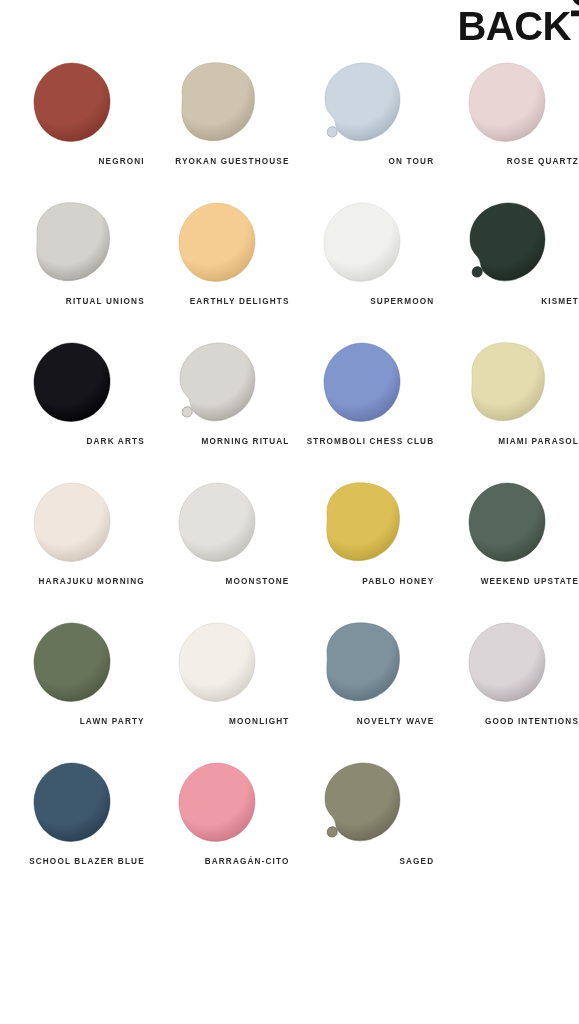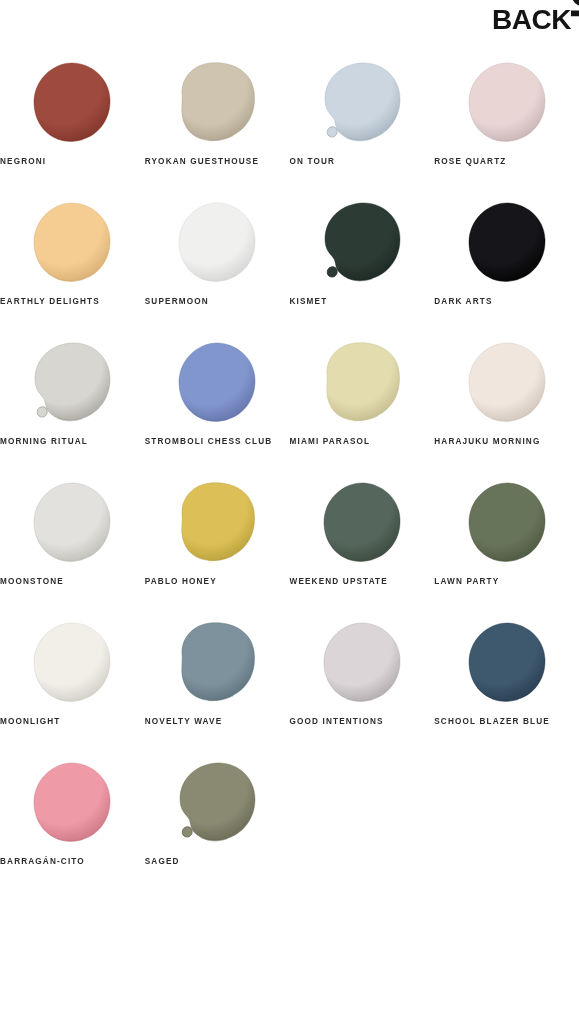--- a/index.html
+++ b/index.html
@@ -18,21 +18,21 @@
   
   .logo {
     position:absolute;
     top:4px; right:6px;
     width:130px; height:150px;
     z-index:5;
   }
   .logo-back {
     position:absolute;
     top:2px; right:2px;
-    font-size:28px;
+    font-size:40px;
     font-weight:700;
     letter-spacing:-0.5px;
     line-height:1;
     color:#141414;
     font-family:"Liberation Sans", sans-serif;
   }
   .logo-drop {
     position:absolute;
     top:30px; right:-32px;
     font-size:40px;
@@ -52,21 +52,21 @@
     top:48px; left:0;
     width:579px;
     display:grid;
     grid-template-columns:repeat(4, 1fr);
     row-gap:0px;
   }
   .cell {
     height:140px;
     display:flex;
     flex-direction:column;
-    align-items:flex-start;
+    align-items:flex-end;
   }
   .swatch-wrap {
     height:108px;
     display:flex;
     align-items:center;
     justify-content:center;
     width:100%;
     position:relative;
   }
   .swatch {
@@ -169,20 +169,38 @@
             </svg>
           </div>
         </div>
         <div class="label">ROSE QUARTZ</div>
       </div>
       <div class="cell">
         <div class="swatch-wrap">
           <div class="swatch">
             <svg viewBox="0 0 80 82" xmlns="http://www.w3.org/2000/svg" aria-hidden="true">
               <defs>
+                <radialGradient id="g4" cx="38%" cy="28%" r="82%">
+                  <stop offset="0%" stop-color="#d3d2cd"></stop>
+                  <stop offset="62%" stop-color="#d3d2cd"></stop>
+                  <stop offset="100%" stop-color="#9a9993"></stop>
+                </radialGradient>
+              </defs>
+              <path d="M33,2 C55,0 74,10 77,30 C80,52 70,70 50,77 C32,83 16,78 9,66 C2,53 6,44 5,33 C4,18 15,4 33,2 Z" fill="url(#g4)" stroke="#9a9993" stroke-width="0.7" stroke-opacity="0.55"></path>
+              <path d="M33,2 C55,0 74,10 77,30 C80,52 70,70 50,77 C32,83 16,78 9,66 C2,53 6,44 5,33 C4,18 15,4 33,2 Z" fill="none" stroke="#9a9993" stroke-width="1.6" stroke-opacity="0.38" stroke-dasharray="26 200" stroke-dashoffset="-110"></path>
+            </svg>
+          </div>
+        </div>
+        <div class="label">RITUAL UNIONS</div>
+      </div>
+      <div class="cell">
+        <div class="swatch-wrap">
+          <div class="swatch">
+            <svg viewBox="0 0 80 82" xmlns="http://www.w3.org/2000/svg" aria-hidden="true">
+              <defs>
                 <radialGradient id="g5" cx="38%" cy="28%" r="82%">
                   <stop offset="0%" stop-color="#f5cd93"></stop>
                   <stop offset="62%" stop-color="#f5cd93"></stop>
                   <stop offset="100%" stop-color="#d2a86d"></stop>
                 </radialGradient>
               </defs>
               <path d="M40,2 C58,2 77,16 78,38 C79,58 66,78 42,80 C20,82 3,66 2,43 C1,20 20,2 40,2 Z" fill="url(#g5)" stroke="#d2a86d" stroke-width="0.7" stroke-opacity="0.55"></path>
               <path d="M40,2 C58,2 77,16 78,38 C79,58 66,78 42,80 C20,82 3,66 2,43 C1,20 20,2 40,2 Z" fill="none" stroke="#d2a86d" stroke-width="1.6" stroke-opacity="0.38" stroke-dasharray="26 200" stroke-dashoffset="-110"></path>
             </svg>
           </div>

